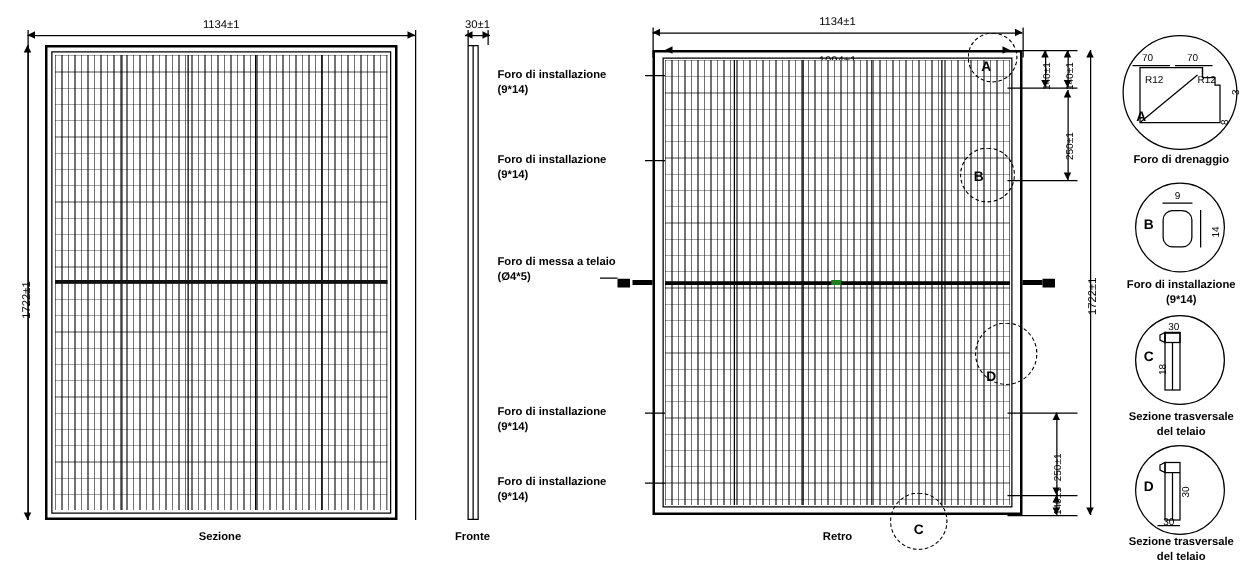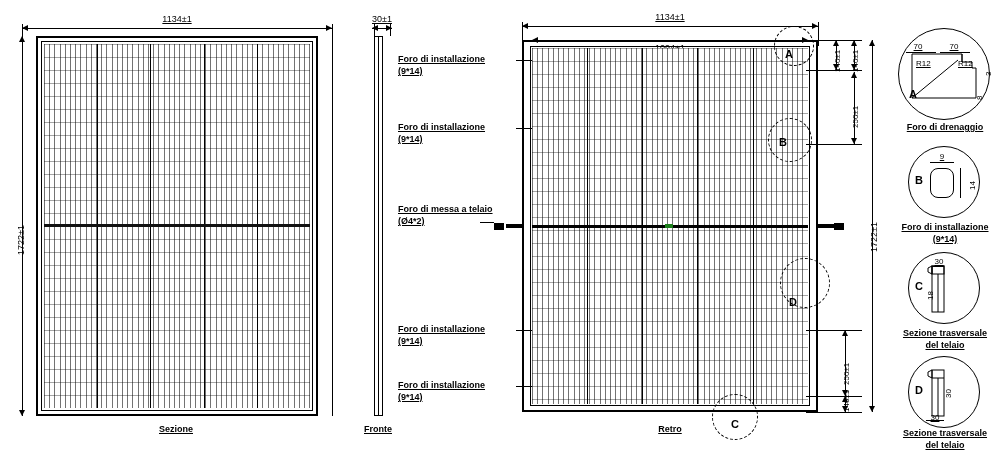--- a/index.html
+++ b/index.html
@@ -19,21 +19,20 @@
     position: absolute;
     left: 0; top: 0;
     width: 997px;
     height: 455px;
   }
   .lbl {
     position: absolute;
     font-size: 9px;
     line-height: 11px;
     white-space: nowrap;
-    text-decoration: underline;
   }
   .lbl.bold { font-weight: bold; }
   .lbl.center { text-align: center; }
   .vert {
     position: absolute;
     font-size: 9px;
     transform-origin: 0 0;
     transform: rotate(-90deg);
     white-space: nowrap;
   }
@@ -273,21 +272,21 @@
 
     <div class="lbl bold" style="left:398px; top:54px;">Foro di installazione</div>
     <div class="lbl bold" style="left:398px; top:66px;">(9*14)</div>
     <div class="leader" style="left:516px; top:60px; width:16px;"></div>
 
     <div class="lbl bold" style="left:398px; top:122px;">Foro di installazione</div>
     <div class="lbl bold" style="left:398px; top:134px;">(9*14)</div>
     <div class="leader" style="left:516px; top:128px; width:16px;"></div>
 
     <div class="lbl bold" style="left:398px; top:204px;">Foro di messa a telaio</div>
-    <div class="lbl bold" style="left:398px; top:216px;">(Ø4*2)</div>
+    <div class="lbl bold" style="left:398px; top:216px;">(Ø4*5)</div>
     <div class="leader" style="left:480px; top:222px; width:14px;"></div>
 
     <div class="lbl bold" style="left:398px; top:324px;">Foro di installazione</div>
     <div class="lbl bold" style="left:398px; top:336px;">(9*14)</div>
     <div class="leader" style="left:516px; top:330px; width:16px;"></div>
 
     <div class="lbl bold" style="left:398px; top:380px;">Foro di installazione</div>
     <div class="lbl bold" style="left:398px; top:392px;">(9*14)</div>
     <div class="leader" style="left:516px; top:386px; width:16px;"></div>
 

